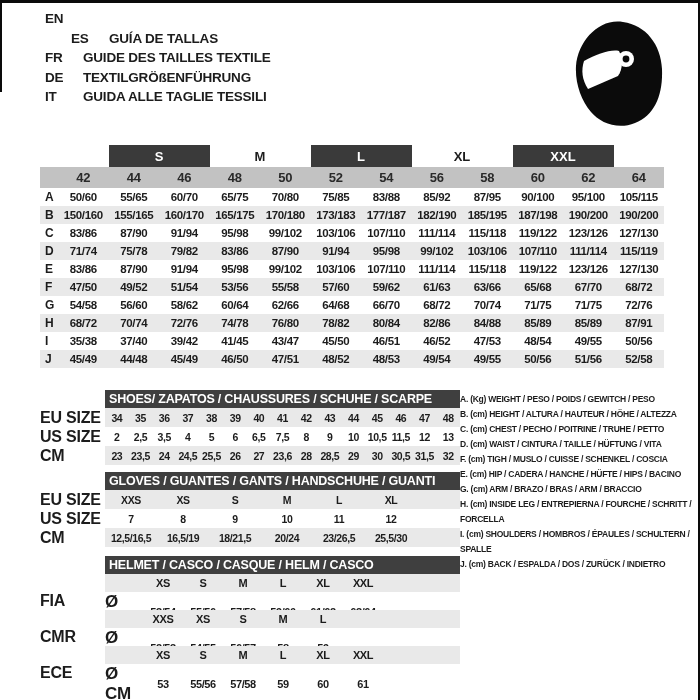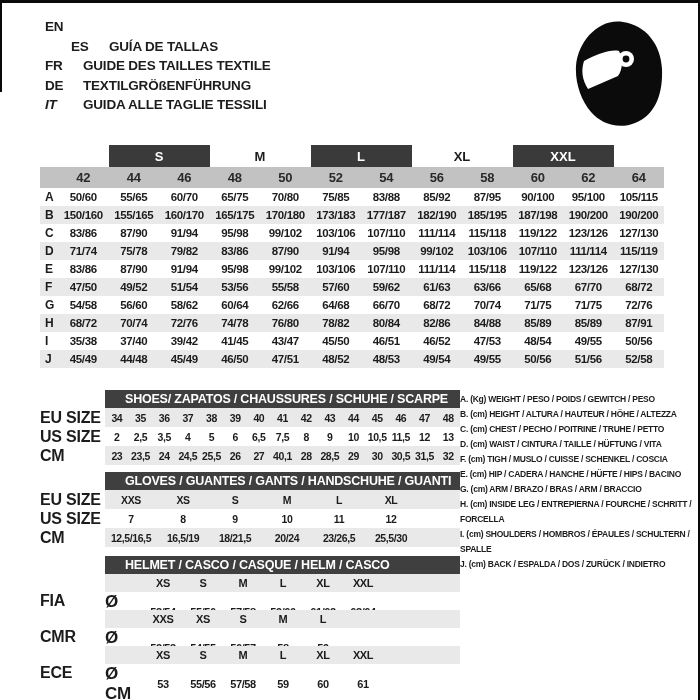--- a/index.html
+++ b/index.html
@@ -5,21 +5,21 @@
   html,body{margin:0;padding:0;}
   body{
     width:700px;height:700px;position:relative;background:#fff;overflow:hidden;
     font-family:"Liberation Sans","DejaVu Sans",sans-serif;color:#1c1c1c;
   }
   .border-top{position:absolute;top:0;left:0;width:700px;height:3px;background:#0a0a0a;}
   .border-left{position:absolute;top:0;left:0;width:2px;height:92px;background:#0a0a0a;}
   .border-right{position:absolute;top:0;right:0;width:2px;height:700px;background:#0a0a0a;}
 
   
-  .langs{position:absolute;top:17px;left:45px;}
+  .langs{position:absolute;top:9px;left:45px;}
   .lang-row{display:flex;line-height:19.5px;font-weight:bold;font-size:13.5px;letter-spacing:-0.2px;}
   .lang-code{width:38px;}
 
   
   .helmet-pic{position:absolute;left:570px;top:20px;width:94px;height:106px;}
 
   
   .main-table{position:absolute;left:40px;top:145px;width:624px;}
   .mt-grid{display:grid;grid-template-columns:18px repeat(12,1fr);}
   .mt-head{height:22px;}
@@ -28,21 +28,21 @@
   .mt-cols{height:21px;background:#c2c2c2;align-items:center;}
   .mt-col{text-align:center;font-weight:bold;font-size:13px;color:#2a2a2a;letter-spacing:-0.3px;}
   .mt-row{height:18px;align-items:center;}
   .mt-row.alt{background:#e9e9e9;}
   .mt-label{font-weight:bold;font-size:12px;padding-left:5px;}
   .mt-cell{text-align:center;font-weight:bold;font-size:11.5px;letter-spacing:-0.4px;}
 
   
   .section{position:absolute;left:40px;width:420px;}
   .sec-header{margin-left:65px;width:355px;height:18px;background:#3f3f3f;color:#fff;
-    font-weight:bold;font-size:12.5px;display:flex;align-items:center;padding-left:20px;
+    font-weight:bold;font-size:12.5px;display:flex;align-items:center;padding-left:4px;
     box-sizing:border-box;letter-spacing:-0.2px;}
   .sec-row{display:flex;height:19px;align-items:stretch;}
   .sec-row .row-label{width:65px;font-weight:bold;font-size:16px;letter-spacing:-0.2px;
     display:flex;align-items:center;}
   .sec-row .cells{width:355px;display:grid;align-items:center;}
   .sec-row.shaded .cells{background:#e9e9e9;}
   .cell{text-align:center;font-weight:bold;font-size:10.5px;letter-spacing:-0.4px;}
   .cells.shoes{grid-template-columns:repeat(15,1fr);}
   .cells.gloves{grid-template-columns:repeat(6,52px) 1fr;}
   .cells.helm{grid-template-columns:38px repeat(6,40px) 1fr;}
@@ -71,21 +71,21 @@
     </div>
     <div class="lang-row">
       <div class="lang-code" style="display: inline-block;">FR</div>
       <div class="lang-title">GUIDE DES TAILLES TEXTILE</div>
     </div>
     <div class="lang-row">
       <div class="lang-code" style="display: inline-block;">DE</div>
       <div class="lang-title">TEXTILGRÖßENFÜHRUNG</div>
     </div>
     <div class="lang-row">
-      <div class="lang-code" style="display: inline-block; font-style: italic;">IT</div>
+      <div class="lang-code" style="display: inline-block;">IT</div>
       <div class="lang-title">GUIDA ALLE TAGLIE TESSILI</div>
     </div>
   </div>
 
 <svg class="helmet-pic" viewBox="0 0 94 106" xmlns="http://www.w3.org/2000/svg">
   <path d="M53,2 C76,5 91,25 92,49 C93,75 85,95 65,103 C48,110 30,103 21,92 C11,80 5,63 6,46 C8,21 29,-2 53,2 Z" fill="#0b0b0b"></path>
   <path d="M14,41 C27,34 41,29 49,31 C53,39 53,49 48,56 L18,69 C12,60 11,50 14,41 Z" fill="#ffffff"></path>
   <circle cx="56" cy="39" r="8" fill="#ffffff"></circle>
   <circle cx="56" cy="39" r="3.4" fill="#0b0b0b"></circle>
 </svg>
@@ -315,21 +315,21 @@
       <div class="sec-row shaded">
         <div class="row-label">CM</div>
         <div class="cells shoes">
           <div class="cell">23</div>
           <div class="cell">23,5</div>
           <div class="cell">24</div>
           <div class="cell">24,5</div>
           <div class="cell">25,5</div>
           <div class="cell">26</div>
           <div class="cell">27</div>
-          <div class="cell">40,1</div>
+          <div class="cell">23,6</div>
           <div class="cell">28</div>
           <div class="cell">28,5</div>
           <div class="cell">29</div>
           <div class="cell">30</div>
           <div class="cell">30,5</div>
           <div class="cell">31,5</div>
           <div class="cell">32</div>
         </div>
       </div>
     </div>

